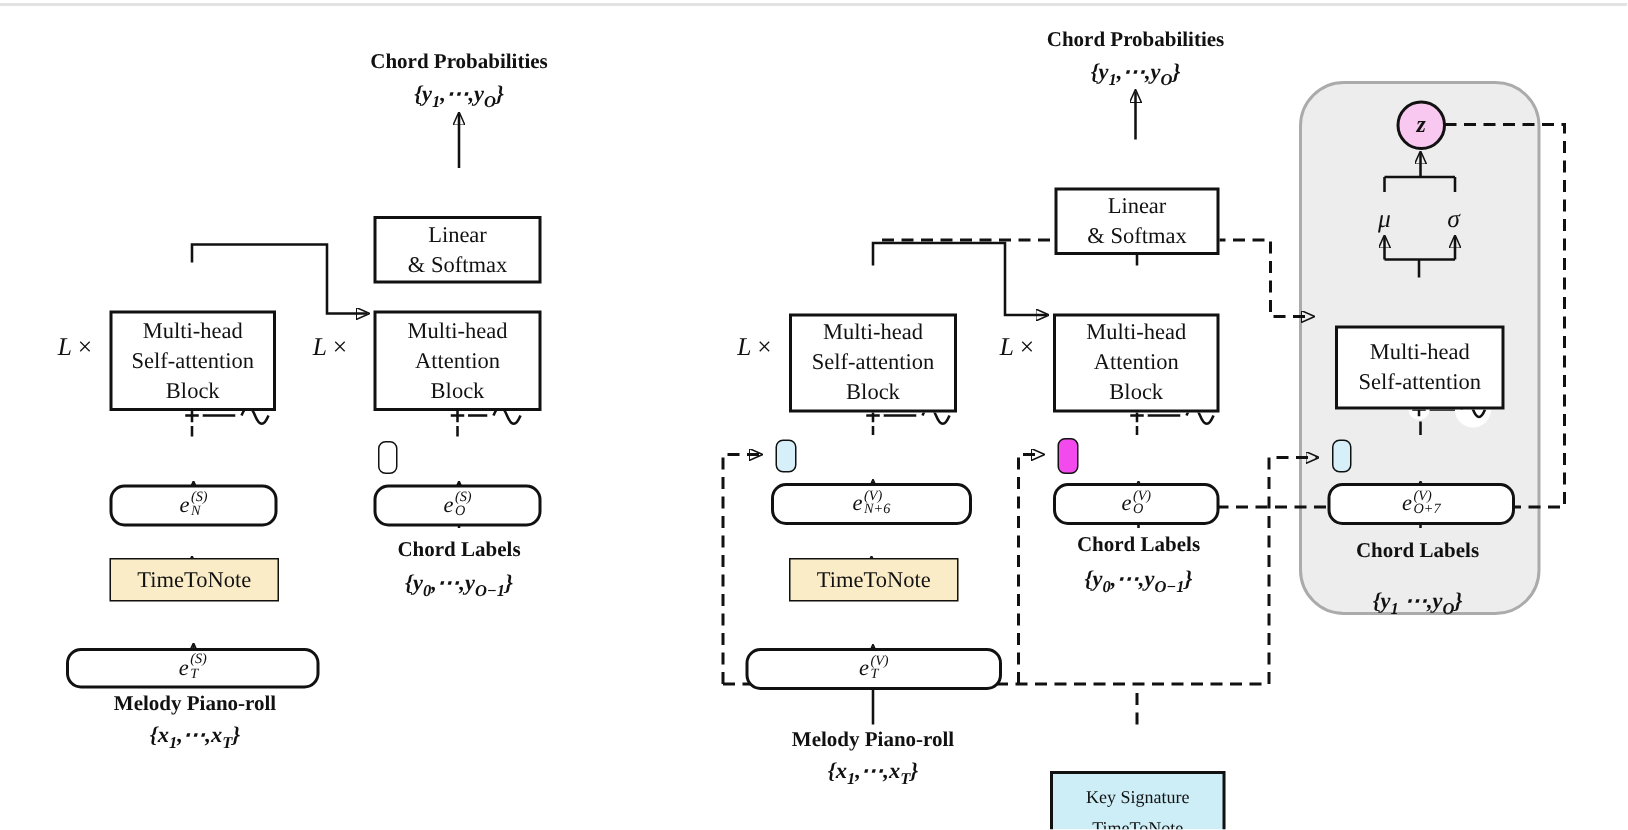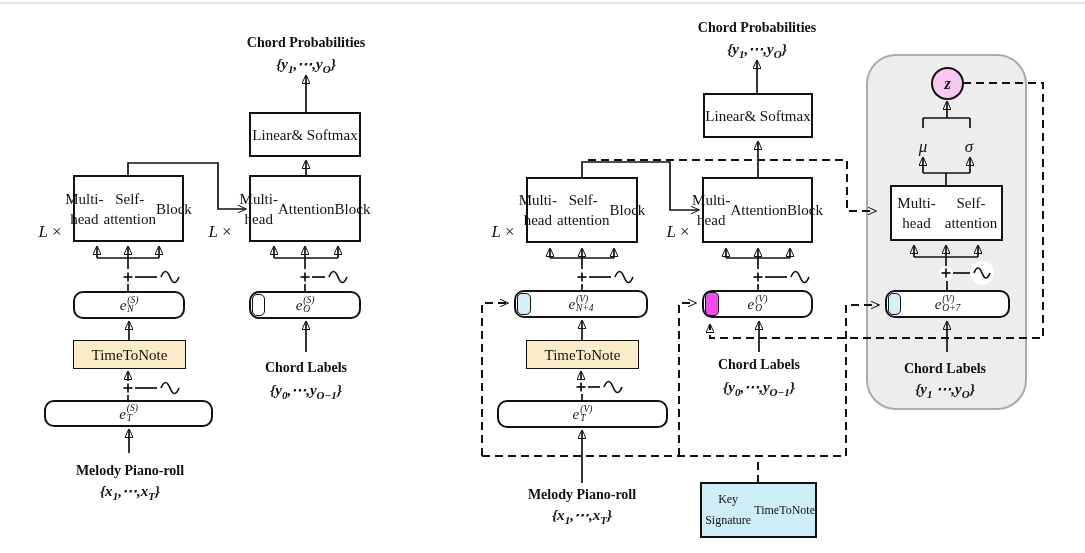--- a/index.html
+++ b/index.html
@@ -7,22 +7,22 @@
          font-family:"Liberation Serif",serif;color:#111;}
   .toprule{position:absolute;left:0;top:2px;width:100%;height:2px;background:#e3e3e3;z-index:0;}
   .panel{position:absolute;left:866px;top:54px;width:161px;height:356px;background:#ededed;
          border:2px solid #ababab;border-radius:30px;box-sizing:border-box;z-index:1;}
   svg.wires{position:absolute;left:0;top:0;z-index:2;}
   svg.wires path, svg.wires line{stroke:#111;fill:none;}
   .s{stroke-width:1.7;}
   .d{stroke-width:2;stroke-dasharray:8 5;}
   .icon-shape{stroke-width:1.7;}
   .box{position:absolute;background:#fff;border:2px solid #111;box-sizing:border-box;
-       display:flex;flex-direction:row;align-items:center;justify-content:center;
-       font-size:15px;line-height:20px;text-align:center;z-index:3;}
+       display:flex;flex-direction:column;align-items:center;justify-content:center;
+       font-size:15px;line-height:20px;text-align:center;z-index:3;margin-top:32px;}
   .ebox{border-radius:10px;}
   .thin{border-width:1.6px;}
   .cell{position:absolute;border:1.6px solid #111;border-radius:5px;box-sizing:border-box;
         background:#fff;z-index:4;}
   .t{position:absolute;transform:translate(-50%,-50%);white-space:pre;z-index:5;
      font-size:14px;line-height:17px;text-align:center;}
   .bold{font-weight:bold;}
   .set{font-weight:bold;font-style:italic;font-size:15px;}
   .set sub{font-size:11px;line-height:0;}
   .lx{font-size:17px;}
@@ -281,21 +281,21 @@
     <span>Multi-head</span>
     <span>Attention</span>
     <span>Block</span>
   </div>
 
   <div class="box ebox" style="left:514px;top:290px;width:134px;height:28px;">
     <span class="elabel">
         <span>e</span>
         <span class="estack">
           <span>(V)</span>
-          <span>N+4</span>
+          <span>N+6</span>
         </span>
       </span>
   </div>
   <div class="cell" style="left: 517px; top: 293px; width: 14px; height: 22px; background: rgb(214, 239, 248);"></div>
 
   <div class="box ebox" style="left:702px;top:290px;width:111px;height:28px;">
     <span class="elabel">
         <span>e</span>
         <span class="estack">
           <span>(V)</span>
@@ -346,14 +346,14 @@
         <span>e</span>
         <span class="estack">
           <span>(V)</span>
           <span>O+7</span>
         </span>
       </span>
   </div>
   <div class="cell" style="left: 888px; top: 293px; width: 13px; height: 22px; background: rgb(214, 239, 248);"></div>
 
   <div class="t bold" style="left:945px;top:368px;">Chord Labels</div>
-  <div class="t set" style="left:945px;top:389px;"><span>{y</span><sub>1</sub><span> ⋯,y</span><sub>O</sub><span>}</span></div>
+  <div class="t set" style="left:945px;top:402px;"><span>{y</span><sub>1</sub><span> ⋯,y</span><sub>O</sub><span>}</span></div>
 </div>
 
 </body></html>

